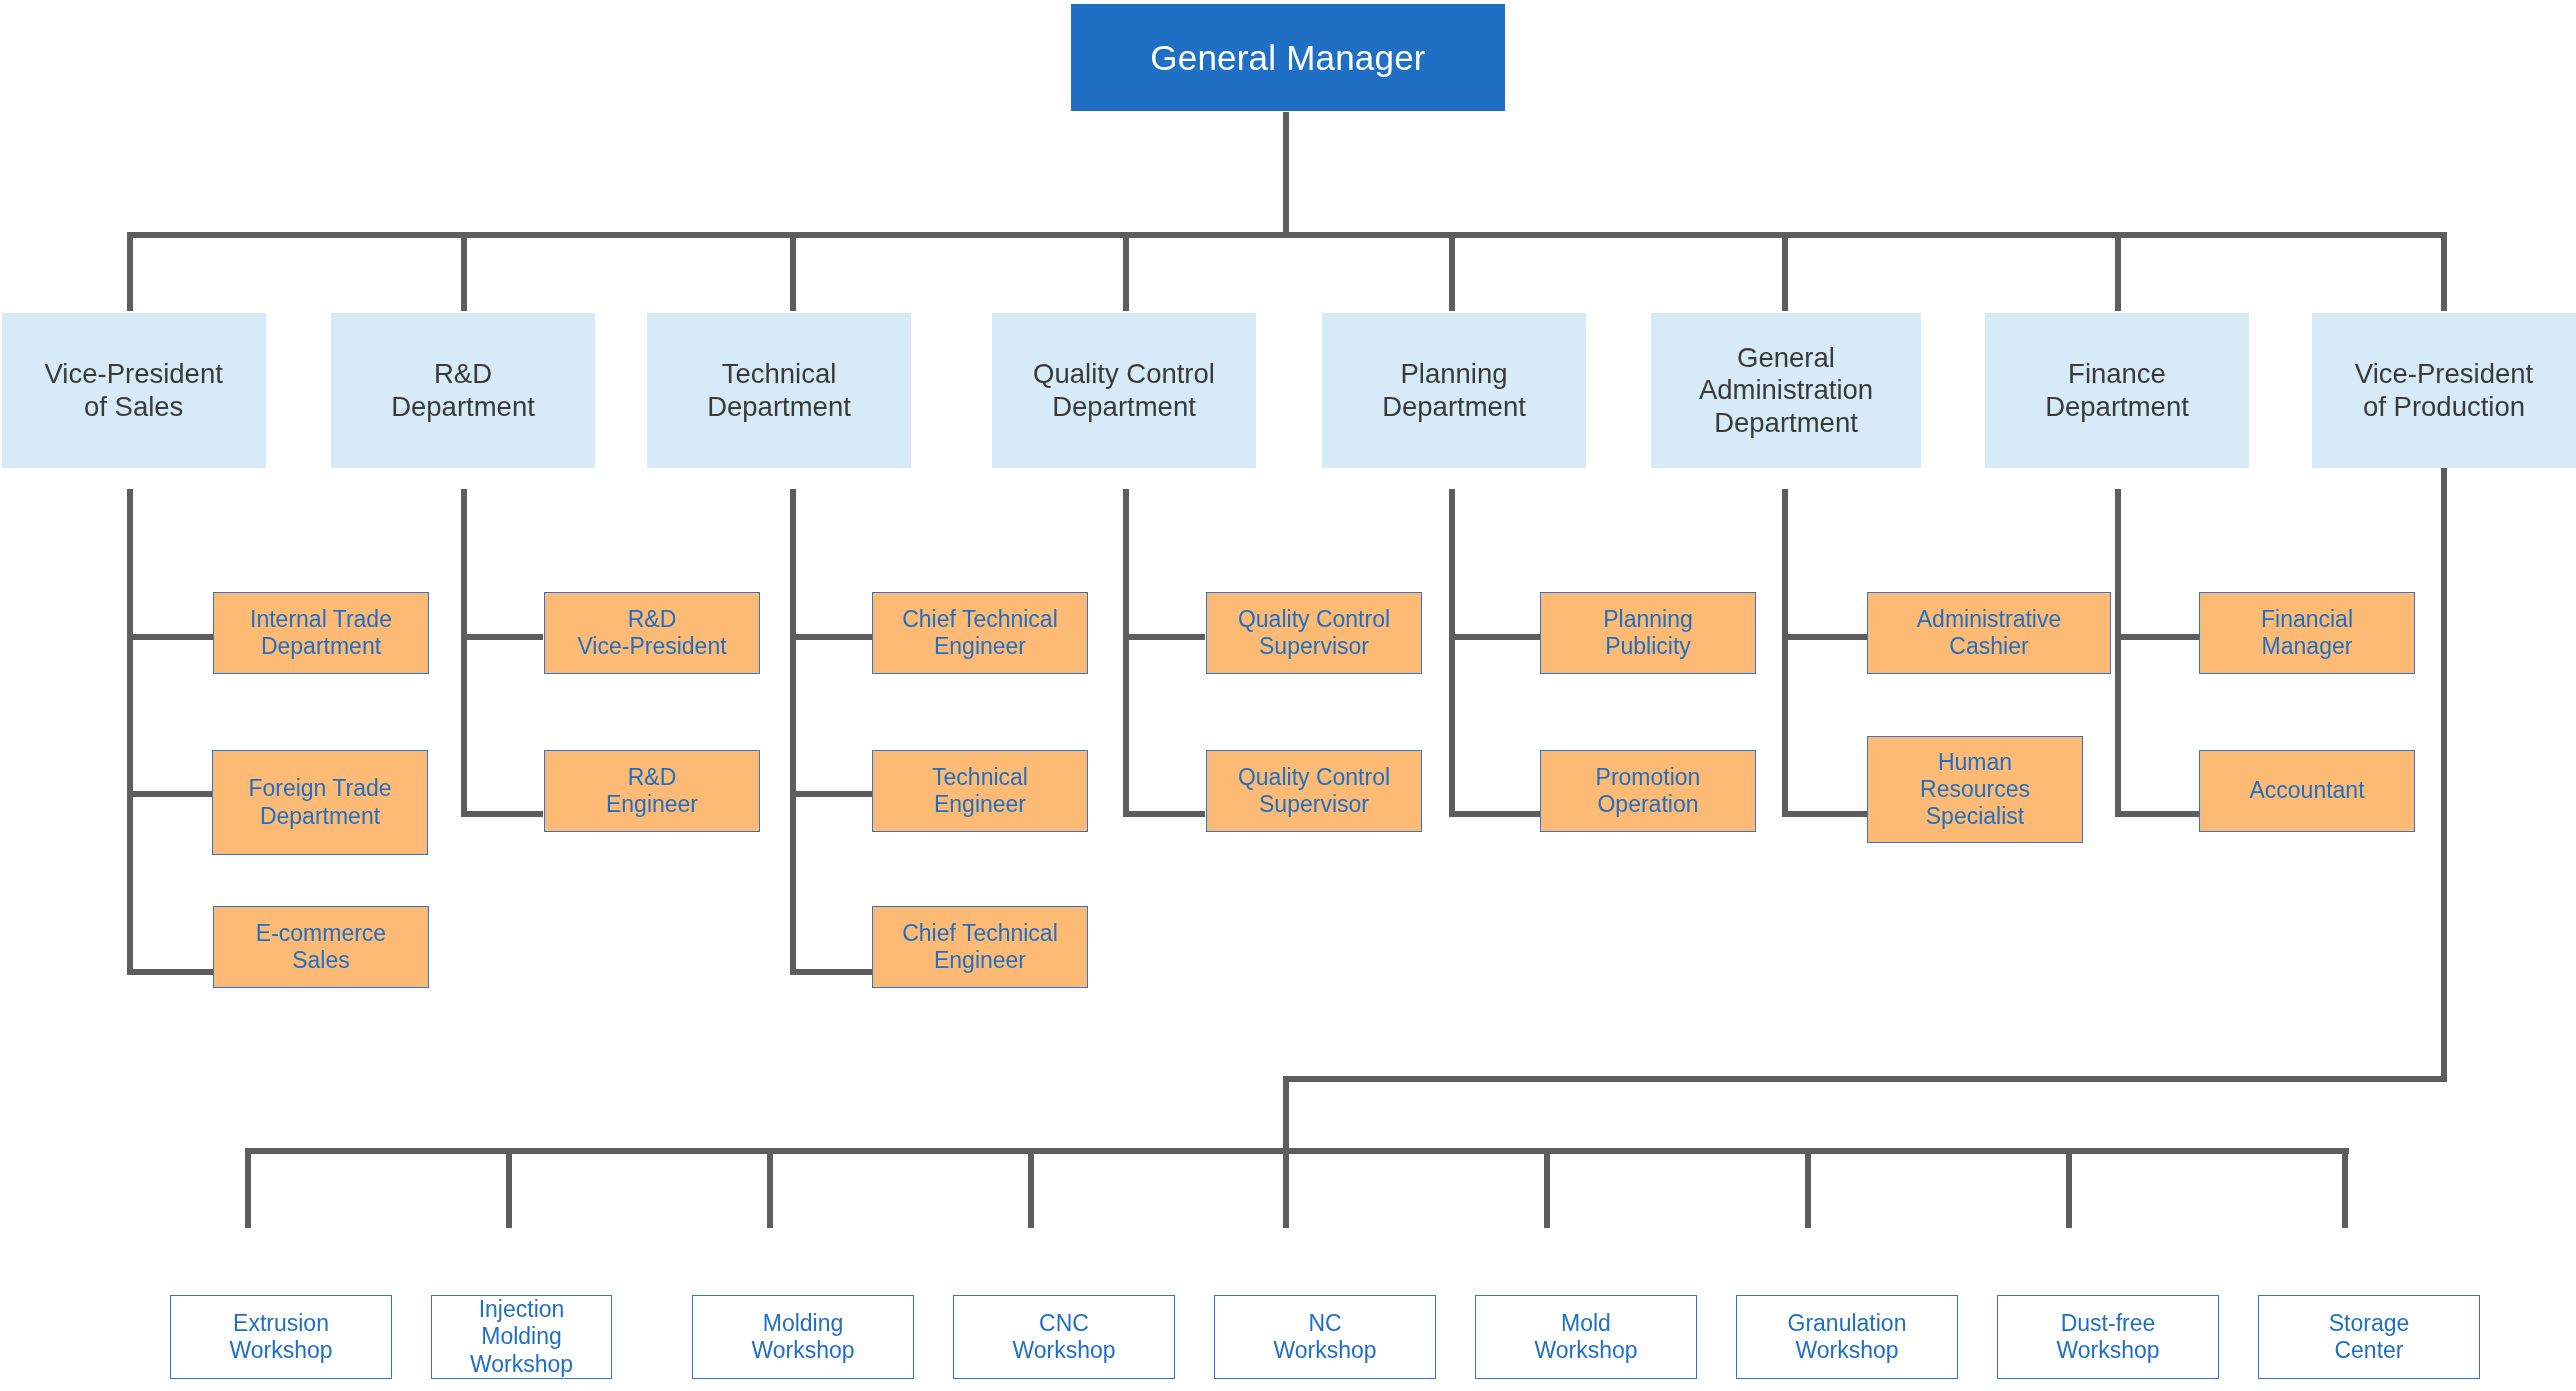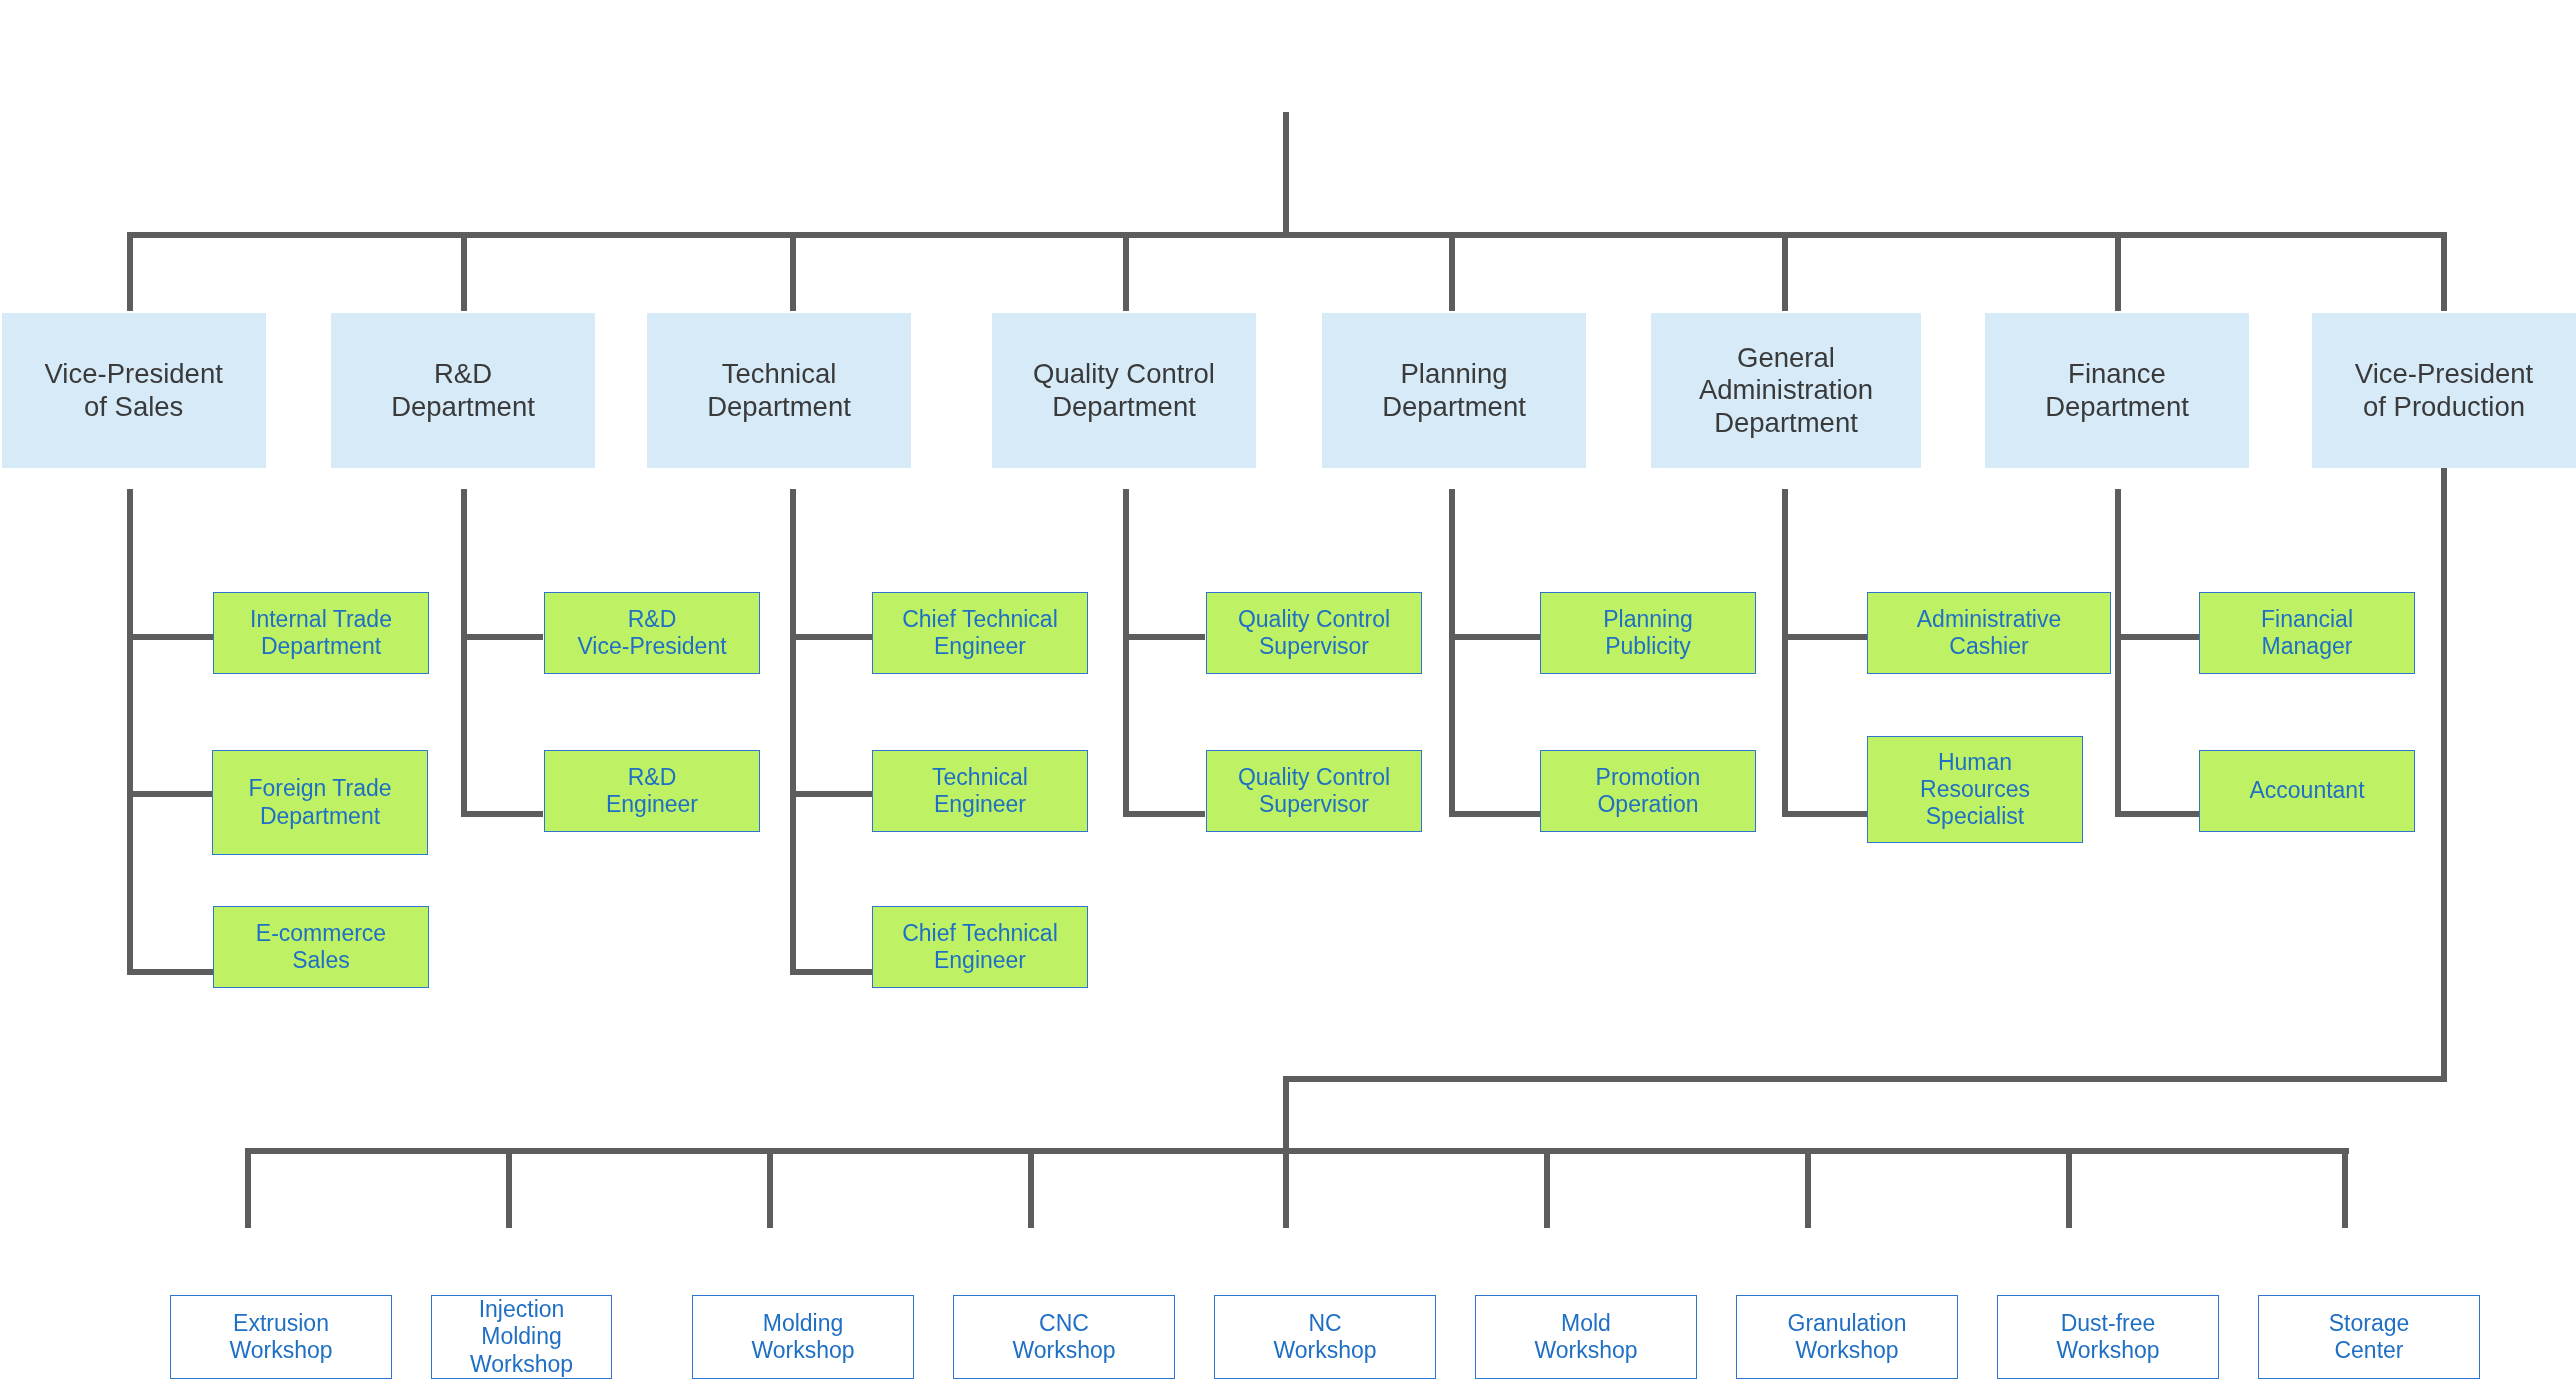--- a/index.html
+++ b/index.html
@@ -8,29 +8,32 @@
 
   .ln{position:absolute;background:#5d5d5d;}
   .ln.h{height:6px;}
   .ln.v{width:6px;}
 
   .box{position:absolute;box-sizing:border-box;display:flex;align-items:center;
        justify-content:center;text-align:center;line-height:1.18;}
 
   .box.root{background:#1f6fc4;color:#ffffff;font-size:35px;letter-spacing:0.2px;}
   .box.dept{background:#d6eaf8;color:#3a3a3a;font-size:27.5px;}
-  .box.leaf{background:#bef264;border:1.7px solid #2e75d0;color:#1f6fc4;font-size:23px;}
+  .box.leaf{background:#fdba74;border:1.7px solid #2e75d0;color:#1f6fc4;font-size:23px;}
   .box.shop{background:#ffffff;border:1.7px solid #2e75d0;color:#1f6fc4;font-size:23px;margin-left:36px;}
   .box span{display:block;padding:0 6.9px;}
 </style>
 </head>
 <body>
 
 <div id="stage">
 
+  <div class="box root" style="left:1071px;top:4.3px;width:434px;height:107px;">
+    <span>General Manager</span>
+  </div>
 
   <div class="ln v" style="left:1283px;top:112px;height:125px;"></div>
   <div class="ln h" style="left:127px;top:232px;width:2320px;"></div>
 
   <div class="ln v" style="left:127px;top:232px;height:79px;"></div>
   <div class="ln v" style="left:461px;top:232px;height:79px;"></div>
   <div class="ln v" style="left:790px;top:232px;height:79px;"></div>
   <div class="ln v" style="left:1123px;top:232px;height:79px;"></div>
   <div class="ln v" style="left:1449px;top:232px;height:79px;"></div>
   <div class="ln v" style="left:1782px;top:232px;height:79px;"></div>

